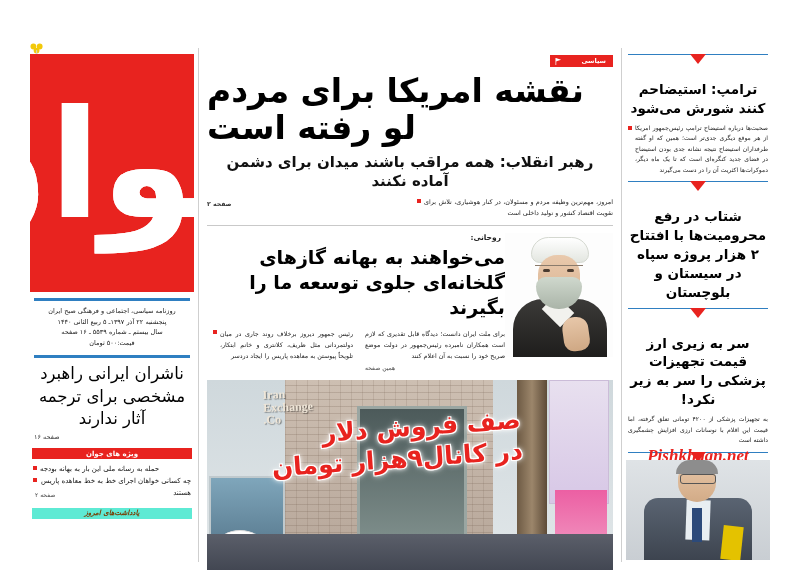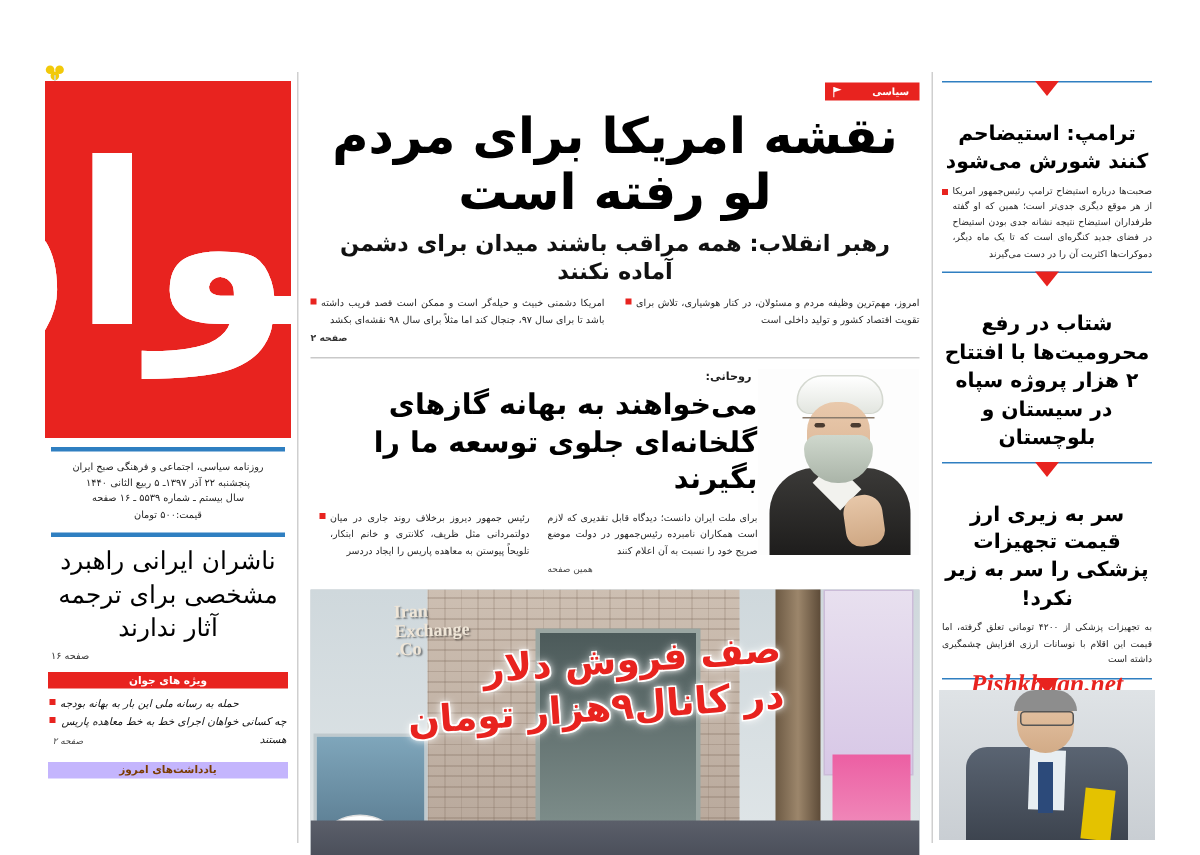--- a/index.html
+++ b/index.html
@@ -115,28 +115,27 @@
     height: 11px;
     display: flex;
     align-items: center;
     justify-content: center;
     font-size: 7px;
     font-weight: 700;
     color: #fff;
     letter-spacing: 0.2px;
   }
   .bar.red { background: #e8231f; }
-  .bar.yellow { background: #c4b5fd; color: #7a3b00; }
+  .bar.yellow { background: #5eead4; color: #7a3b00; font-style: italic; }
 
   .bullet-list {
     padding: 4px 5px 0 5px;
     font-size: 7px;
     line-height: 1.72;
     color: #111;
-    font-style: italic;
   }
   .bullet-row {
     display: flex;
     flex-direction: row-reverse;
     align-items: flex-start;
     gap: 3px;
     justify-content: flex-start;
   }
   .sq {
     width: 4px; height: 4px;
@@ -169,21 +168,21 @@
     gap: 20px;
     background: #e8231f;
     color: #fff;
     font-size: 6.5px;
     font-weight: 700;
     padding: 2px 7px 2px 5px;
     margin-top: 4px;
   }
   .tag-icon { width: 7px; height: 7px; display: inline-block; }
   .lead-headline {
-    text-align: center;
+    text-align: left;
     font-size: 33px;
     font-weight: 700;
     line-height: 1.12;
     color: #000;
     margin-top: 6px;
     letter-spacing: -0.8px;
   }
   .lead-sub {
     text-align: center;
     font-size: 15px;
@@ -556,24 +555,20 @@
             </svg>
         </span>
         <span>سیاسی</span>
       </div>
 
       <div class="lead-headline">نقشه امریکا برای مردم لو رفته است</div>
       <div class="lead-sub">رهبر انقلاب: همه مراقب باشند میدان برای دشمن آماده نکنند</div>
 
       <div class="two-col">
         <div class="cell">
-          <div class="bul">
-            <span class="sq"></span>
-            <span>امریکا دشمنی خبیث و حیله‌گر است و ممکن است قصد فریب داشته باشد تا برای سال ۹۷، جنجال کند اما مثلاً برای سال ۹۸ نقشه‌ای بکشد</span>
-          </div>
           <div class="more-ref">صفحه ۲</div>
         </div>
         <div class="cell">
           <div class="bul">
             <span class="sq"></span>
             <span>امروز، مهم‌ترین وظیفه مردم و مسئولان، در کنار هوشیاری، تلاش برای تقویت اقتصاد کشور و تولید داخلی است</span>
           </div>
         </div>
       </div>
 

